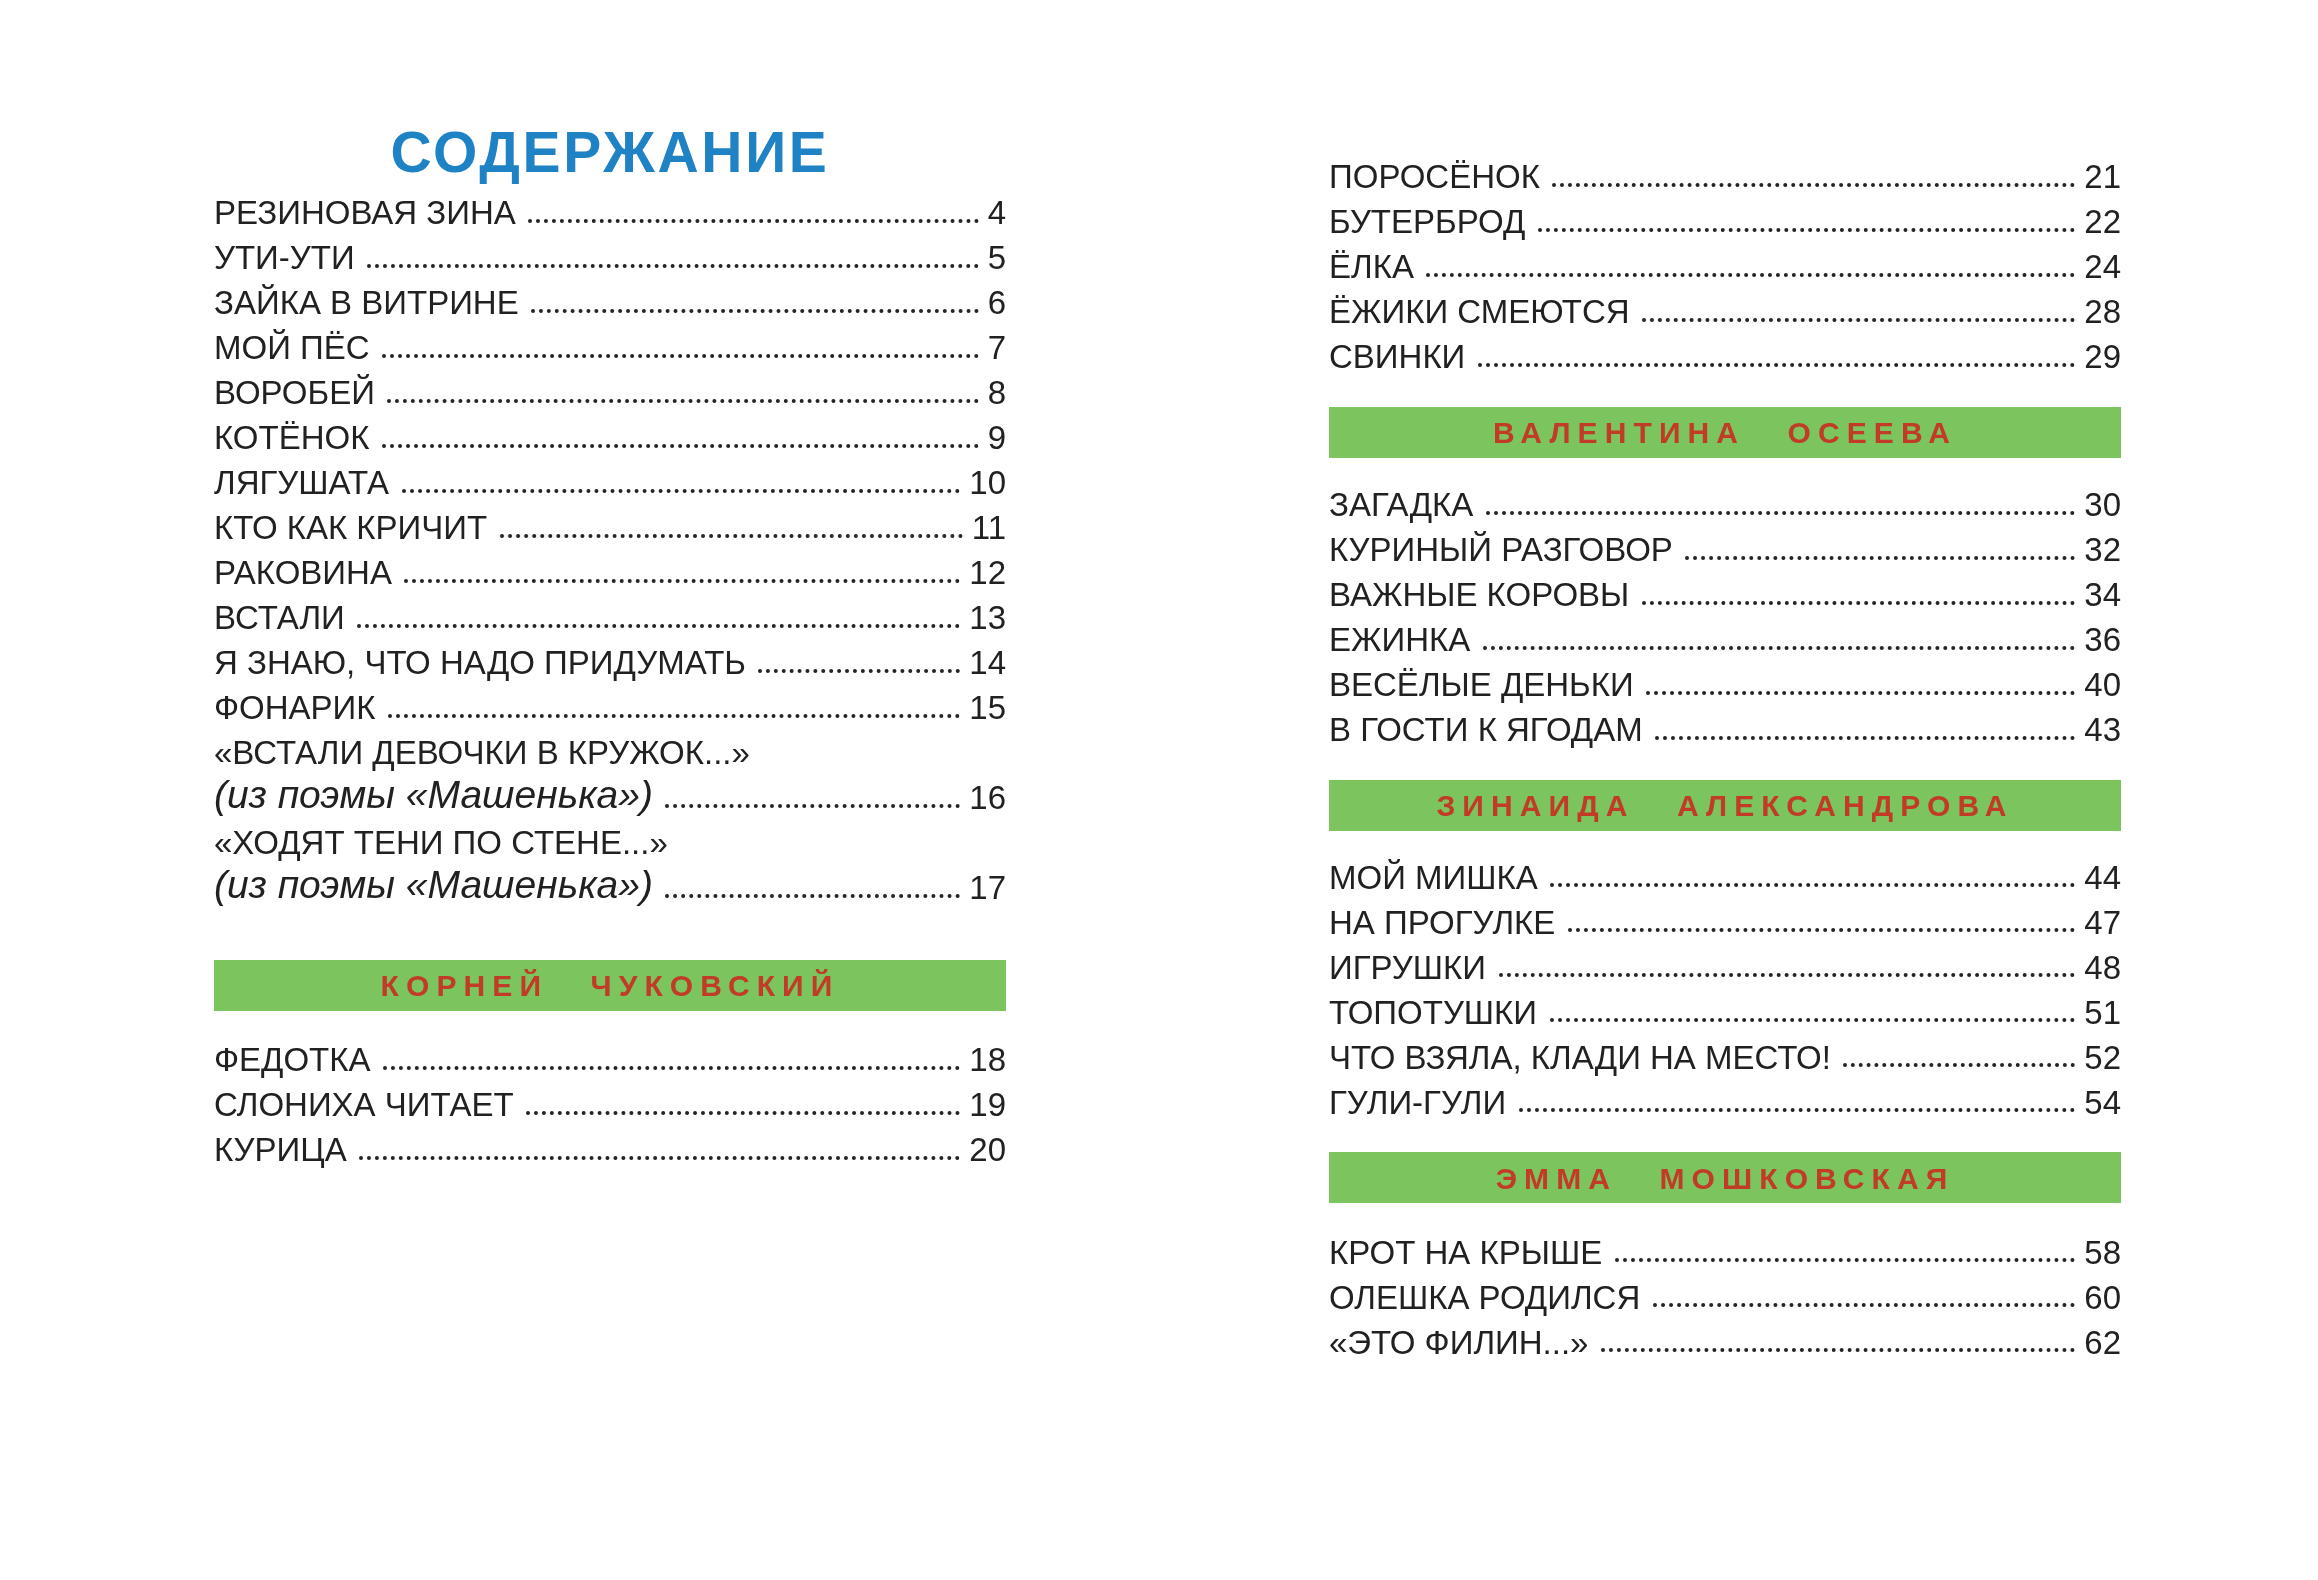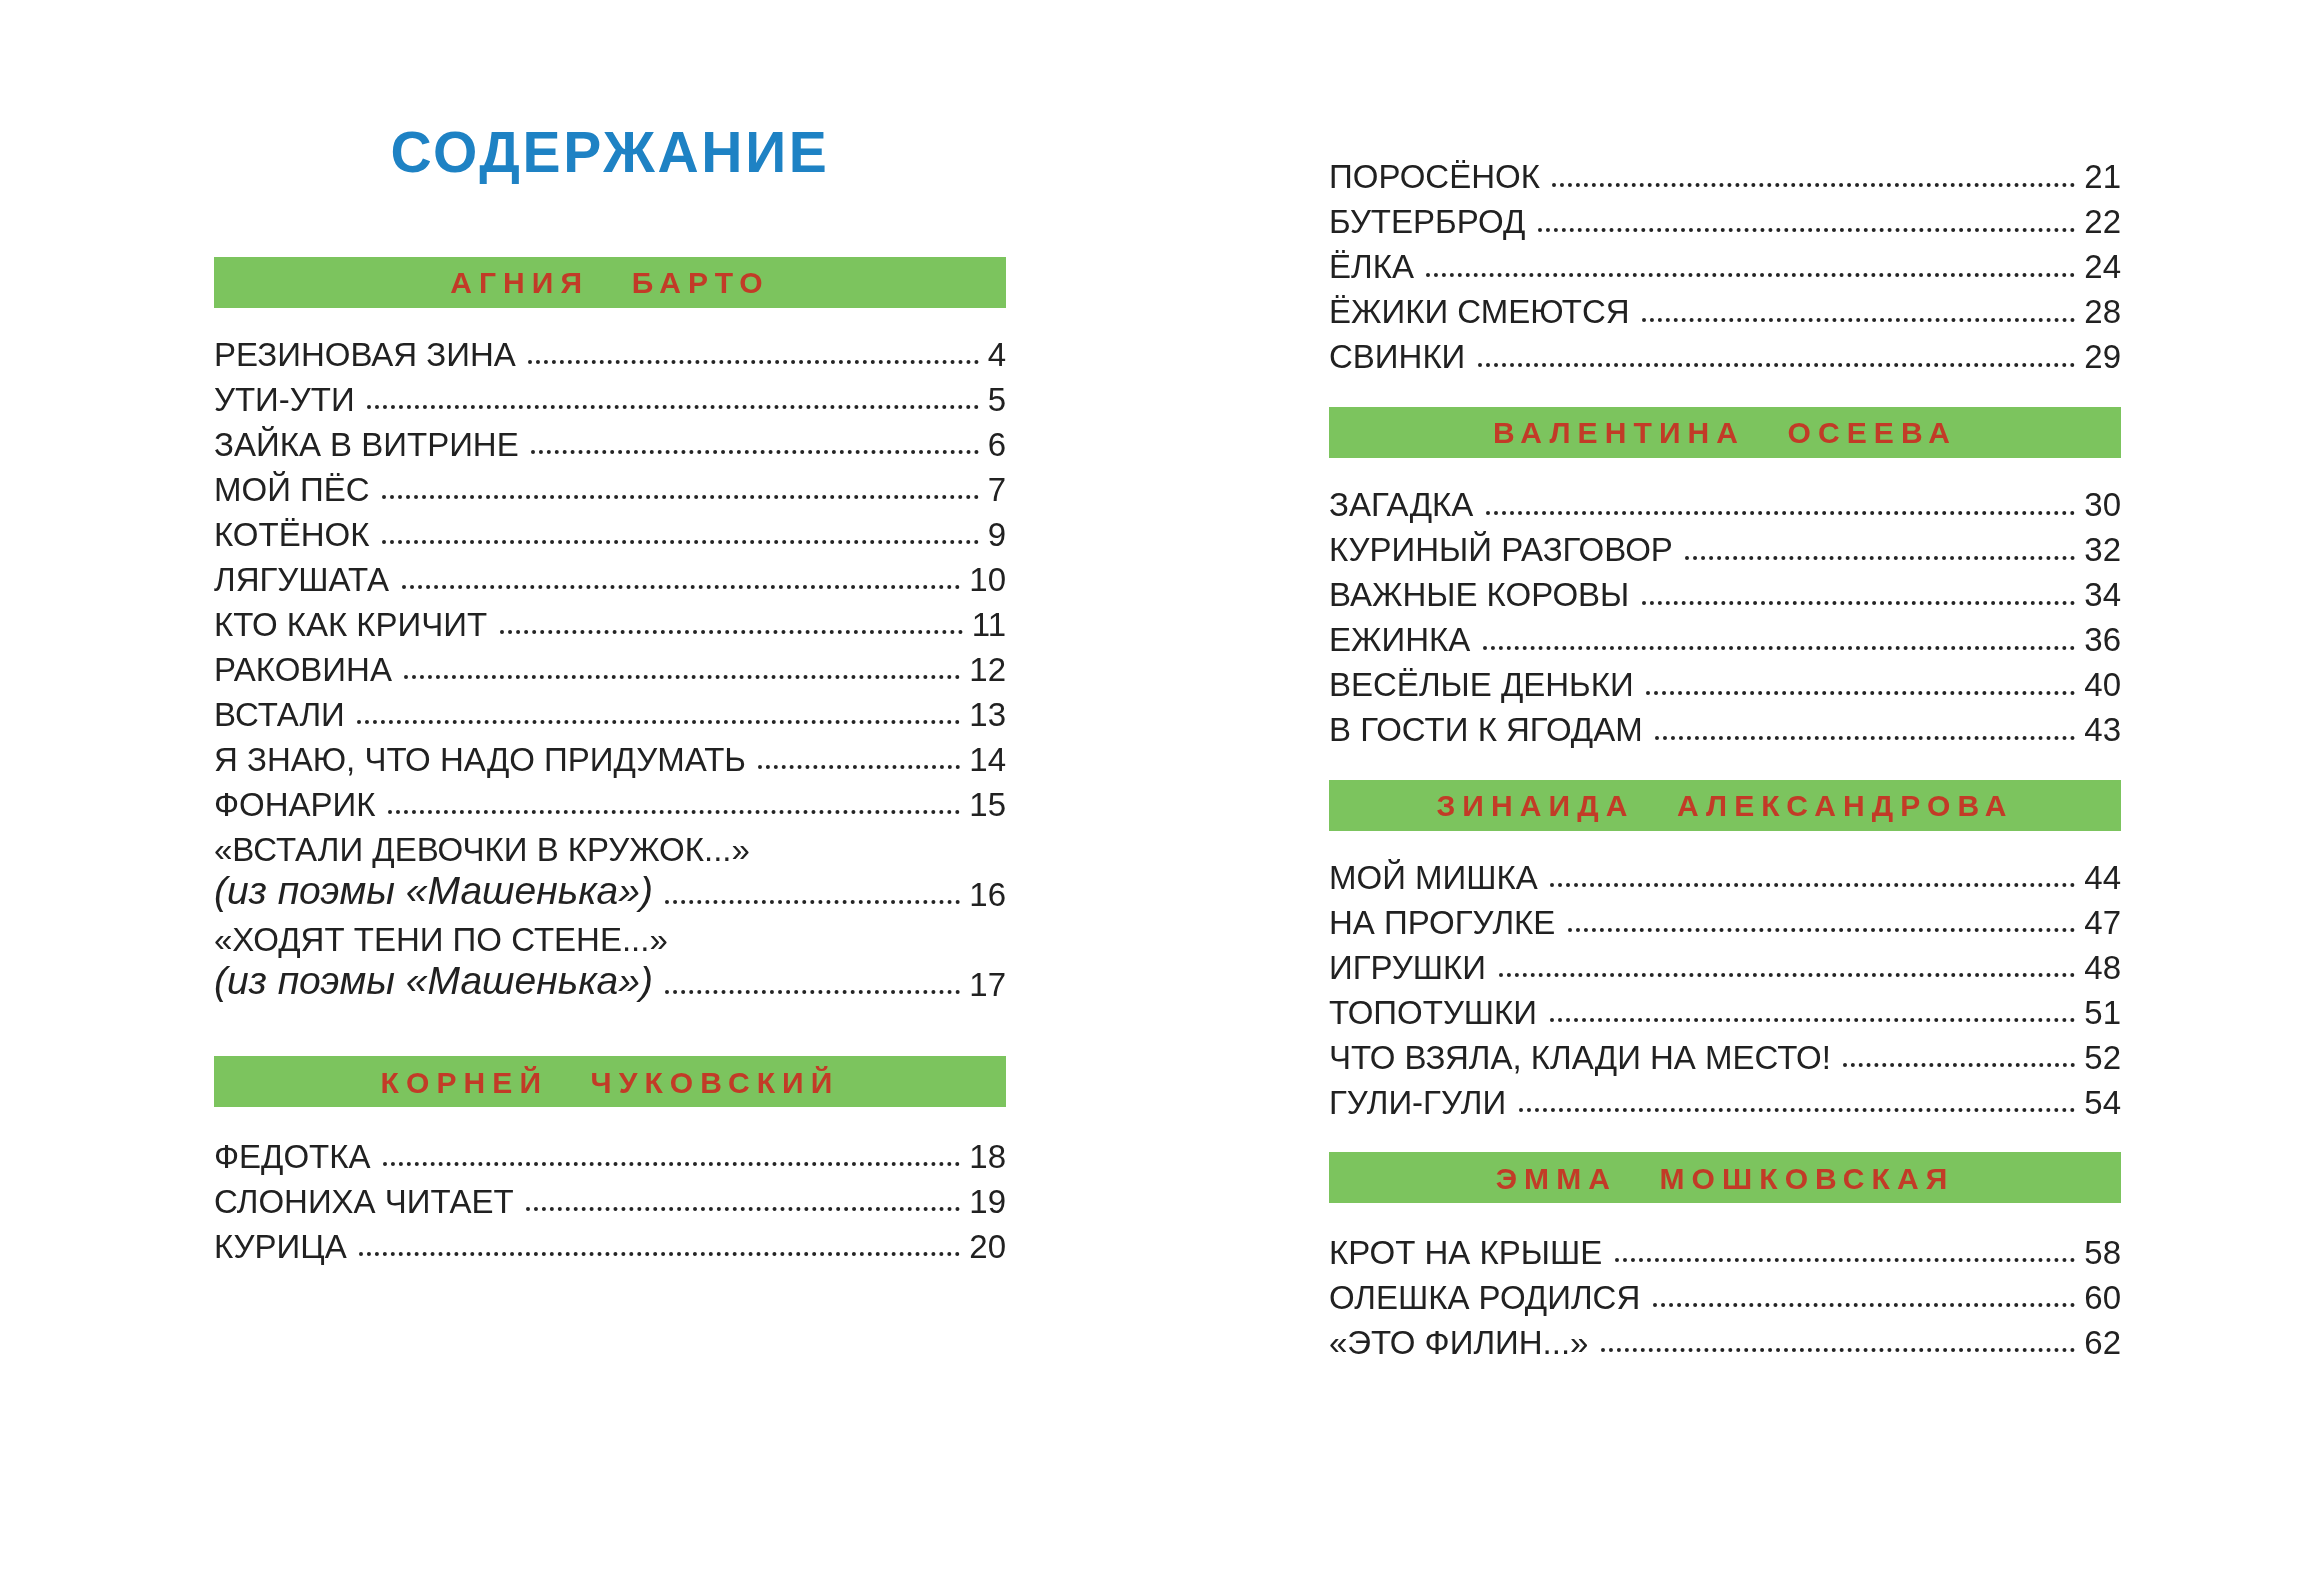--- a/index.html
+++ b/index.html
@@ -78,43 +78,45 @@
     font-style:italic;
     font-size:39px;
   }
 </style>
 </head>
 <body>
 
 <div class="page">
   <div class="col col-left">
       <div class="toc-title">СОДЕРЖАНИЕ</div>
-      <div class="banner">
-        <span>АГНИЯ БАРТО</span>
-      </div>
       <div class="entries">
         <div class="row">
           <span class="t">РЕЗИНОВАЯ ЗИНА</span>
           <span class="dots"></span>
           <span class="p">4</span>
         </div>
         <div class="row">
           <span class="t">УТИ-УТИ</span>
           <span class="dots"></span>
           <span class="p">5</span>
         </div>
         <div class="row">
           <span class="t">ЗАЙКА В ВИТРИНЕ</span>
           <span class="dots"></span>
           <span class="p">6</span>
         </div>
         <div class="row">
           <span class="t">МОЙ ПЁС</span>
           <span class="dots"></span>
           <span class="p">7</span>
+        </div>
+        <div class="row">
+          <span class="t">ВОРОБЕЙ</span>
+          <span class="dots"></span>
+          <span class="p">8</span>
         </div>
         <div class="row">
           <span class="t">КОТЁНОК</span>
           <span class="dots"></span>
           <span class="p">9</span>
         </div>
         <div class="row">
           <span class="t">ЛЯГУШАТА</span>
           <span class="dots"></span>
           <span class="p">10</span>

